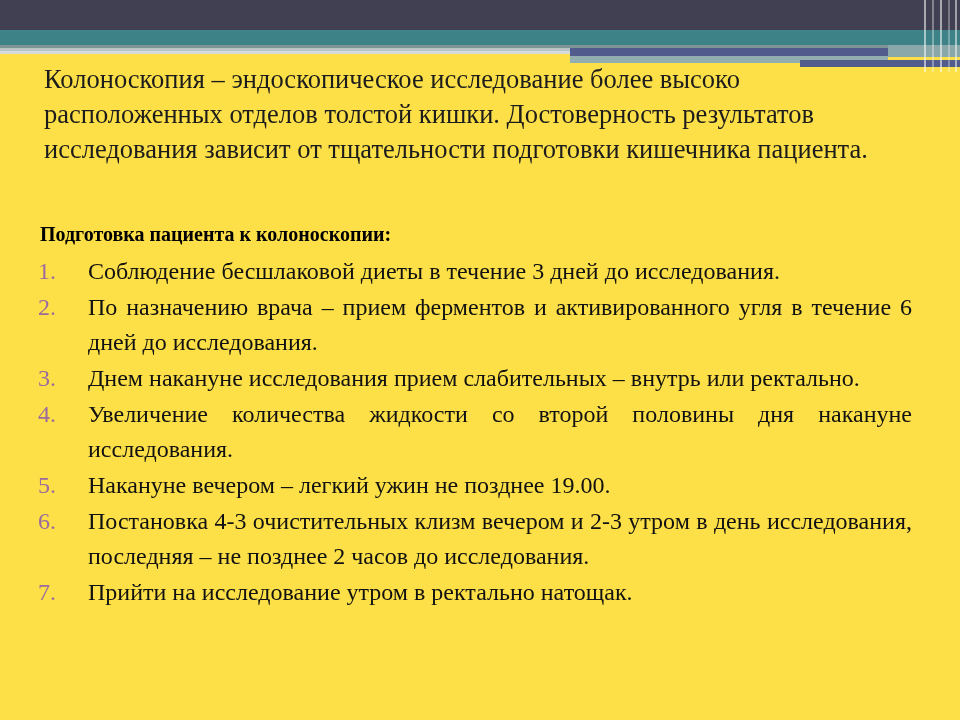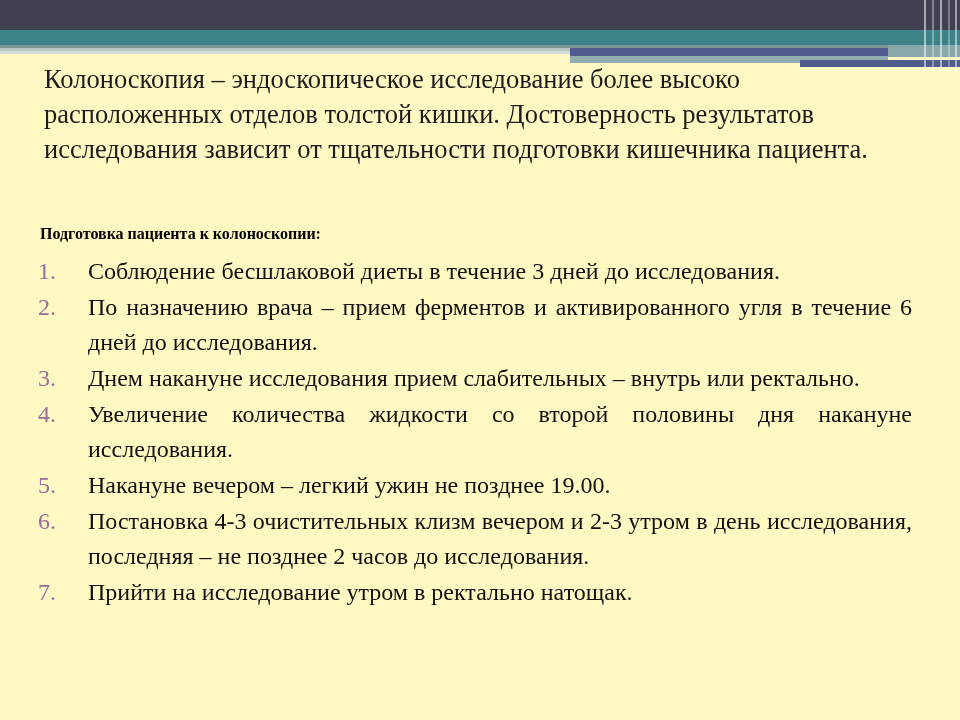--- a/index.html
+++ b/index.html
@@ -14,21 +14,21 @@
     font-family: "Liberation Serif", "DejaVu Serif", serif;
     overflow: hidden;
     position: relative;
   }
 
   
   .slide {
     position: relative;
     width: 960px;
     height: 720px;
-    background: #fef9c3;
+    background: #fde047;
     overflow: hidden;
   }
 
   
   .deco {
     position: absolute;
     top: 0;
     left: 0;
     width: 960px;
     height: 72px;
@@ -139,21 +139,21 @@
     color: #1c1c1c;
     text-align: left;
     font-family: "Liberation Serif", "DejaVu Serif", serif;
   }
 
   
   .subtitle {
     position: absolute;
     left: 40px;
     top: 218px;
-    font-size: 16px;
+    font-size: 20px;
     line-height: 32px;
     font-weight: bold;
     color: #000000;
     font-family: "Liberation Serif", "DejaVu Serif", serif;
   }
 
   
   .list {
     position: absolute;
     left: 36px;

